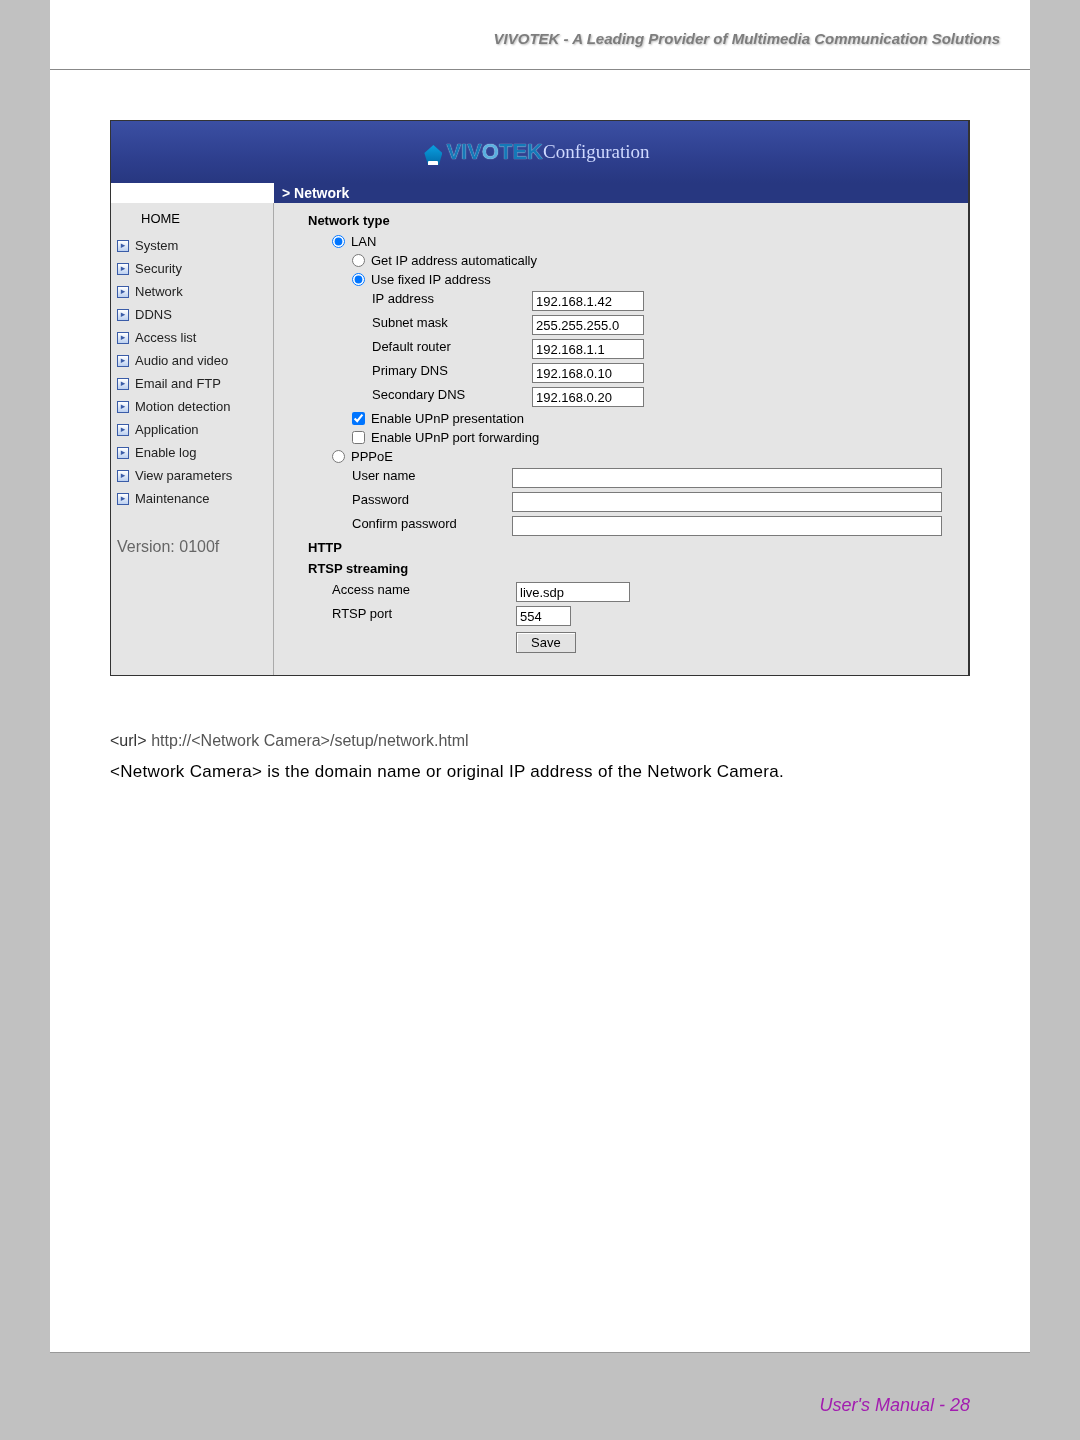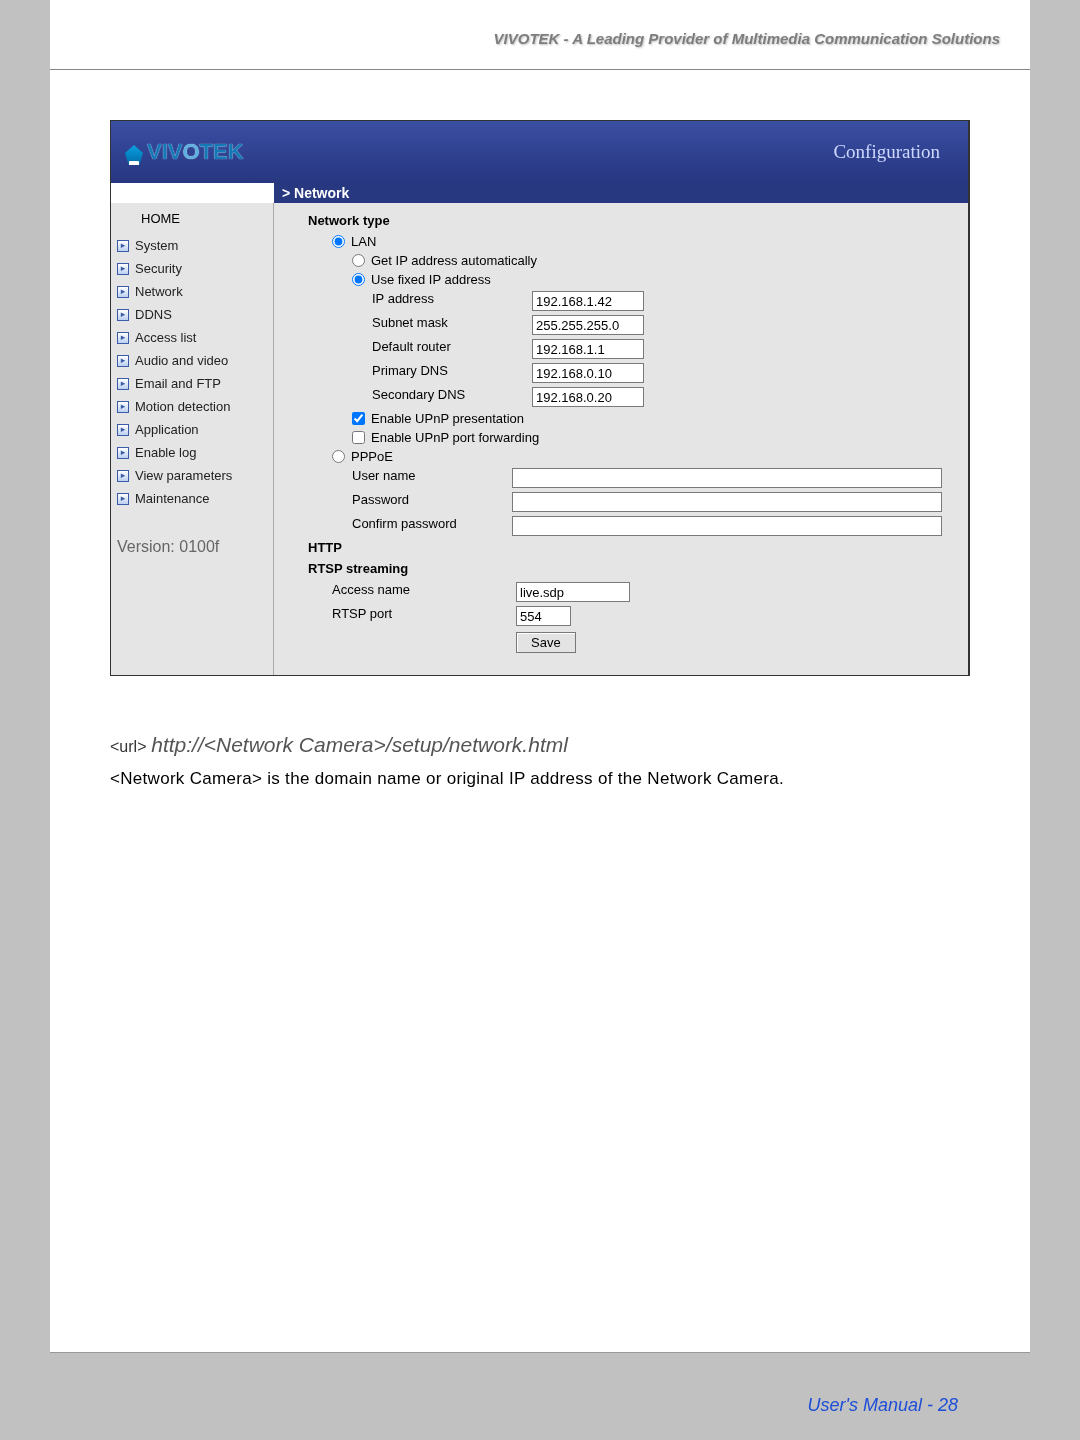--- a/index.html
+++ b/index.html
@@ -40,22 +40,22 @@
   .screenshot-wrap {
     margin: 50px 60px 0 60px;
     border: 1px solid #333;
     border-right: 2px solid #333;
   }
   .blue-banner {
     background: linear-gradient(#3b4fa3 0%, #2e3f8e 60%, #273780 100%);
     height: 62px;
     display: flex;
     align-items: center;
-    justify-content: space-between;
-    padding: 0 28px 0 14px;
+    justify-content: center;
+    padding: 0 19px 0 14px;
   }
   .logo {
     display: flex;
     align-items: flex-end;
     gap: 4px;
   }
   .logo-mark {
     width: 18px; height: 20px;
     background: linear-gradient(#0aa0e0, #006aa8);
     clip-path: polygon(50% 0, 100% 40%, 80% 100%, 20% 100%, 0 40%);
@@ -161,34 +161,34 @@
     cursor: pointer;
     box-shadow: inset 1px 1px 0 #fff;
   }
   .below-text {
     margin: 50px 60px 0 60px;
     font-size: 17px;
     line-height: 1.8;
   }
   .url-line { color: #4a4a8a; }
   .url-line .lt { color:#333; font-size:16px; }
-  .url-line .path { font-style: italic; color:#555; font-size:21px;}
+  .url-line .path { color:#555; font-size:16px;}
   .desc-line { color:#000000; font-size:17px; letter-spacing:0.3px; }
   .footer-band {
     position: absolute;
     left: 0; right: 0; bottom: 0;
     height: 88px;
     background: #c1c1c1;
     border-top: 1px solid #999;
   }
   .footer-band-inner {
     position:absolute;
-    right: 72px;
+    right: 60px;
     bottom: 24px;
-    color: #1d4ed8;
+    color: #a21caf;
     font-style: italic;
     font-size: 18px;
   }
 </style>
 </head>
 <body>
 
 <div class="page-outer">
   <div class="page-inner">
     <div class="doc-header">VIVOTEK - A Leading Provider of Multimedia Communication Solutions</div>

